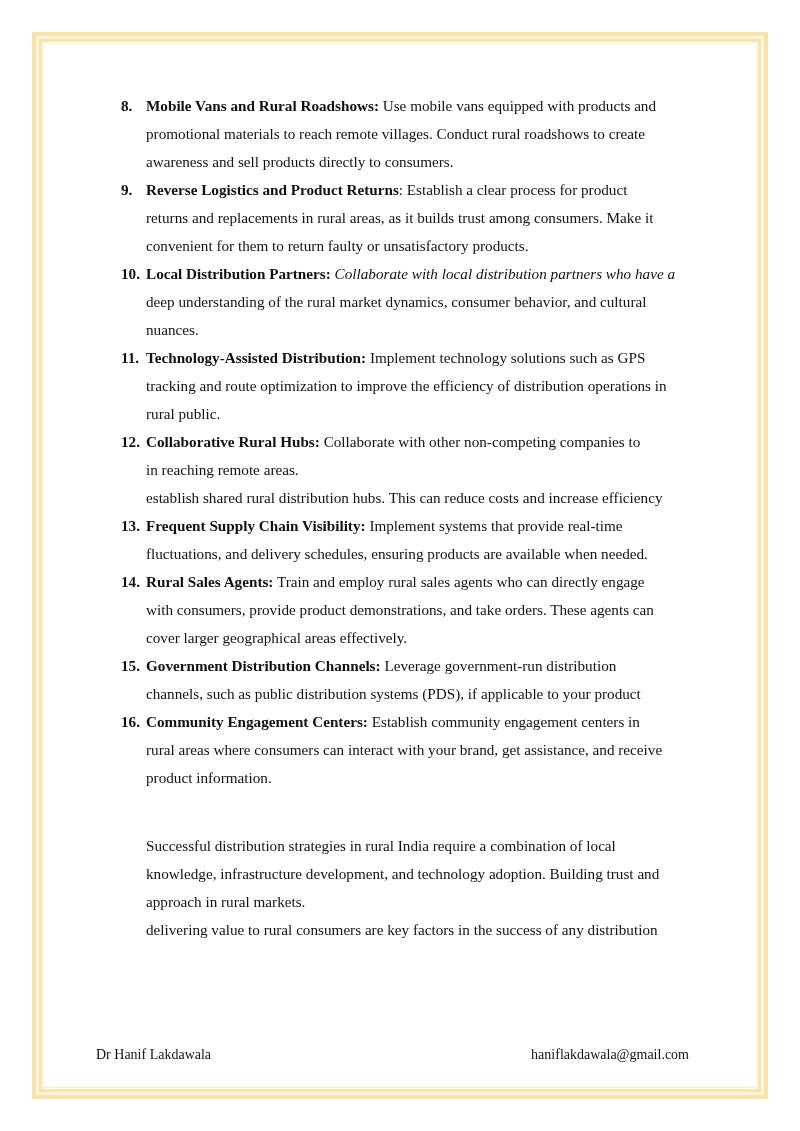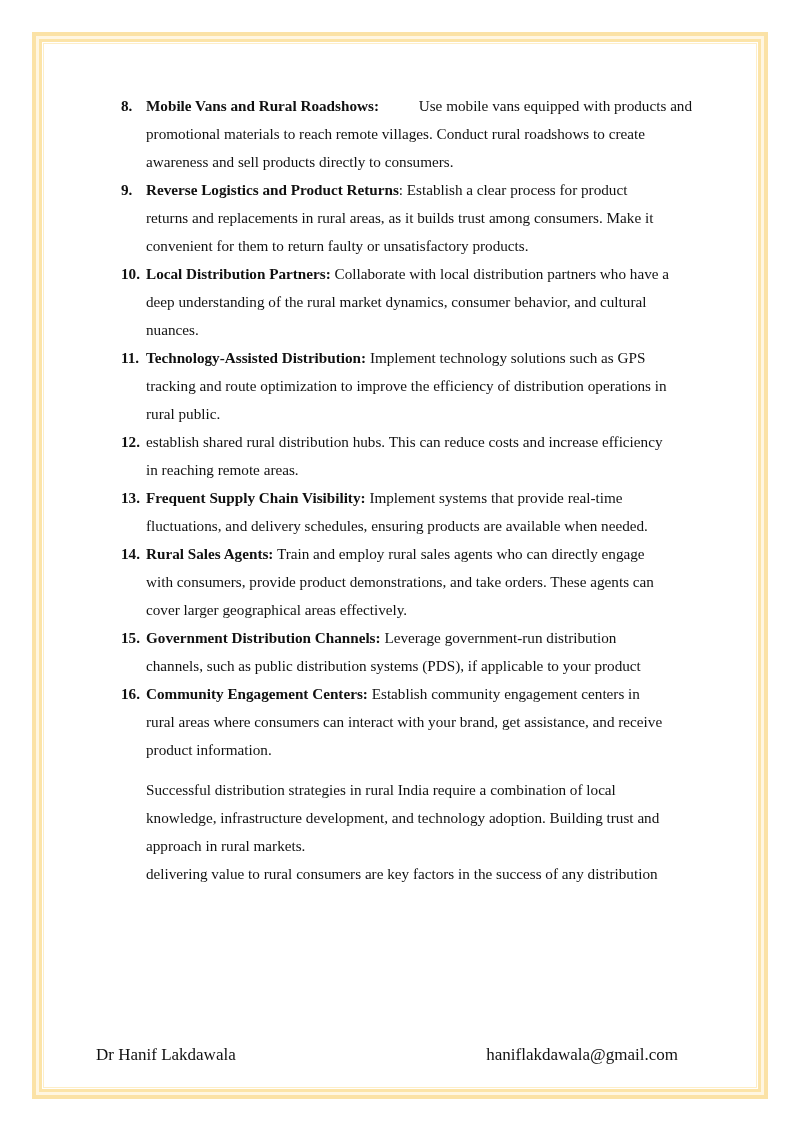--- a/index.html
+++ b/index.html
@@ -11,63 +11,64 @@
                 box-sizing: border-box; border: 3px solid #fff6e2; }
   .border-inner { position: absolute; left: 39px; top: 39px; width: 722px; height: 1053px;
                   box-sizing: border-box; border: 3px solid #fce4a8; }
   .border-line { position: absolute; left: 43px; top: 43px; width: 714px; height: 1045px;
                  box-sizing: border-box; border: 1px solid #fdeec8; }
   .content { position: absolute; left: 121px; top: 92px; width: 600px; }
   .item { position: relative; padding-left: 25px; font-size: 15.2px; line-height: 28px; }
   .num { position: absolute; left: 0; top: 0; font-weight: bold; }
   .item .line, .para .line { display: block; white-space: nowrap; }
   .title { font-weight: bold; }
-  .para { padding-left: 25px; margin-top: 12px; font-size: 15.2px; line-height: 28px; }
-  .footer { position: absolute; top: 1045px; font-size: 17px; line-height: 20px; }
+  .para { padding-left: 25px; margin-top: 40px; font-size: 15.2px; line-height: 28px; }
+  .footer { position: absolute; top: 1045px; font-size: 14px; line-height: 20px; }
   .footer-left { left: 96px; }
-  .footer-right { right: 122px; padding-left: 10px; }
+  .footer-right { right: 111px; padding-left: 10px; }
 </style>
 </head>
 <body>
 
 <div class="border-outer"></div>
 <div class="border-mid"></div>
 <div class="border-inner"></div>
 <div class="border-line"></div>
 
 <div class="content">
   <div id="item-list">
       <div class="item">
         <span class="num">8.</span>
-        <span class="line"><span class="title">Mobile Vans and Rural Roadshows:</span><span style="white-space: pre; margin-left: 36px;"> Use mobile vans equipped with products and</span></span>
+        <span class="line"><span class="title">Mobile Vans and Rural Roadshows:</span><span style="white-space: pre;"> Use mobile vans equipped with products and</span></span>
         <span class="line">promotional materials to reach remote villages. Conduct rural roadshows to create</span>
         <span class="line">awareness and sell products directly to consumers.</span>
       </div>
       <div class="item">
         <span class="num">9.</span>
         <span class="line"><span class="title">Reverse Logistics and Product Returns</span><span style="white-space: pre;">: Establish a clear process for product</span></span>
         <span class="line">returns and replacements in rural areas, as it builds trust among consumers. Make it</span>
         <span class="line">convenient for them to return faulty or unsatisfactory products.</span>
       </div>
       <div class="item">
         <span class="num">10.</span>
-        <span class="line"><span class="title">Local Distribution Partners:</span><span style="white-space: pre;"> Collaborate with local distribution partners who have a</span></span>
+        <span class="line"><span class="title">Local Distribution Partners:</span><span style="white-space: pre; font-style: italic;"> Collaborate with local distribution partners who have a</span></span>
         <span class="line">deep understanding of the rural market dynamics, consumer behavior, and cultural</span>
         <span class="line">nuances.</span>
       </div>
       <div class="item">
         <span class="num">11.</span>
         <span class="line"><span class="title">Technology-Assisted Distribution:</span><span style="white-space: pre;"> Implement technology solutions such as GPS</span></span>
         <span class="line">tracking and route optimization to improve the efficiency of distribution operations in</span>
         <span class="line">rural public.</span>
       </div>
       <div class="item">
         <span class="num">12.</span>
+        <span class="line"><span class="title">Collaborative Rural Hubs:</span><span style="white-space: pre;"> Collaborate with other non-competing companies to</span></span>
+        <span class="line">in reaching remote areas.</span>
         <span class="line">establish shared rural distribution hubs. This can reduce costs and increase efficiency</span>
-        <span class="line">in reaching remote areas.</span>
       </div>
       <div class="item">
         <span class="num">13.</span>
         <span class="line"><span class="title">Frequent Supply Chain Visibility:</span><span style="white-space: pre;"> Implement systems that provide real-time</span></span>
         <span class="line">fluctuations, and delivery schedules, ensuring products are available when needed.</span>
       </div>
       <div class="item">
         <span class="num">14.</span>
         <span class="line"><span class="title">Rural Sales Agents:</span><span style="white-space: pre;"> Train and employ rural sales agents who can directly engage</span></span>
         <span class="line">with consumers, provide product demonstrations, and take orders. These agents can</span>

